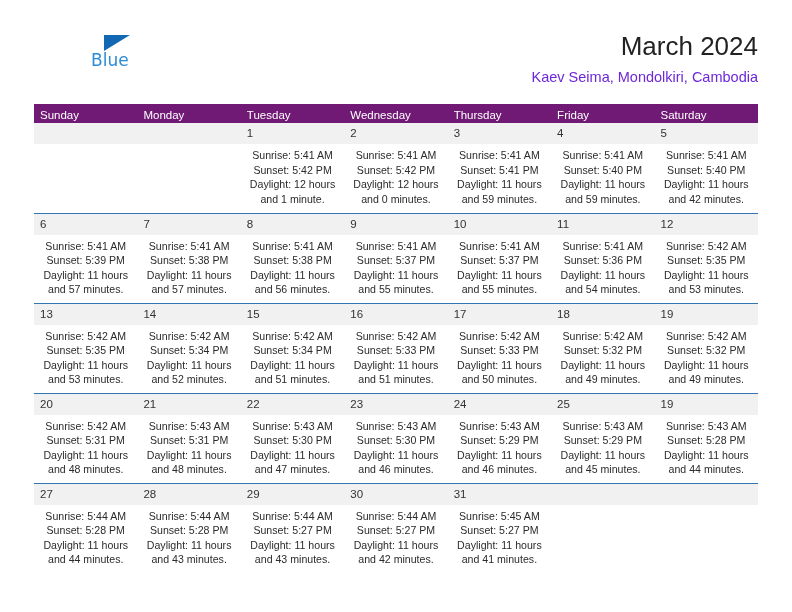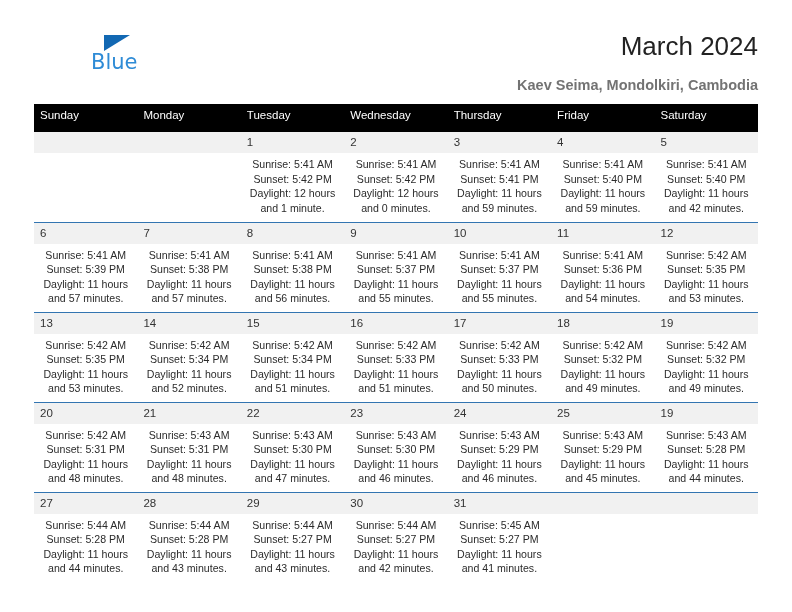--- a/index.html
+++ b/index.html
@@ -54,65 +54,65 @@
     top: 5px;
     width: 0;
     height: 0;
     border-left: 26px solid #1268b3;
     border-bottom: 16px solid transparent;
   }
   .brand-blue {
     position: absolute;
     left: 57px;
     top: 20px;
-    font-size: 21px;
+    font-size: 17px;
     color: #2e8bd6;
     font-family: "DejaVu Sans", sans-serif;
     font-weight: 400;
   }
 
   .title-block {
     position: absolute;
     right: 0;
     top: 0;
     text-align: right;
   }
   .cal-title {
     font-size: 26px;
     font-weight: 400;
     color: #222222;
     line-height: 32px;
     white-space: nowrap;
   }
   .cal-subtitle {
-    margin-top: 14px;
+    margin-top: 6px;
     font-size: 14.5px;
-    font-weight: 700;
-    color: #737373;
+    font-weight: 400;
+    color: #6d28d9;
     line-height: 18px;
     white-space: nowrap;
   }
 
   
   .calendar {
     position: absolute;
     left: 34px;
     top: 104px;
     width: 724px;
     border-collapse: collapse;
     table-layout: fixed;
   }
 
   .calendar th {
-    background: #000000;
+    background: #701a75;
     color: #ffffff;
     font-size: 11.5px;
     font-weight: 400;
     text-align: left;
-    padding: 5px 0 11px 6px;
+    padding: 5px 0 2px 6px;
     height: 12px;
     border: none;
   }
 
   .calendar td {
     vertical-align: top;
     padding: 0;
     border: none;
     width: 103.42px;
     height: 90px;

